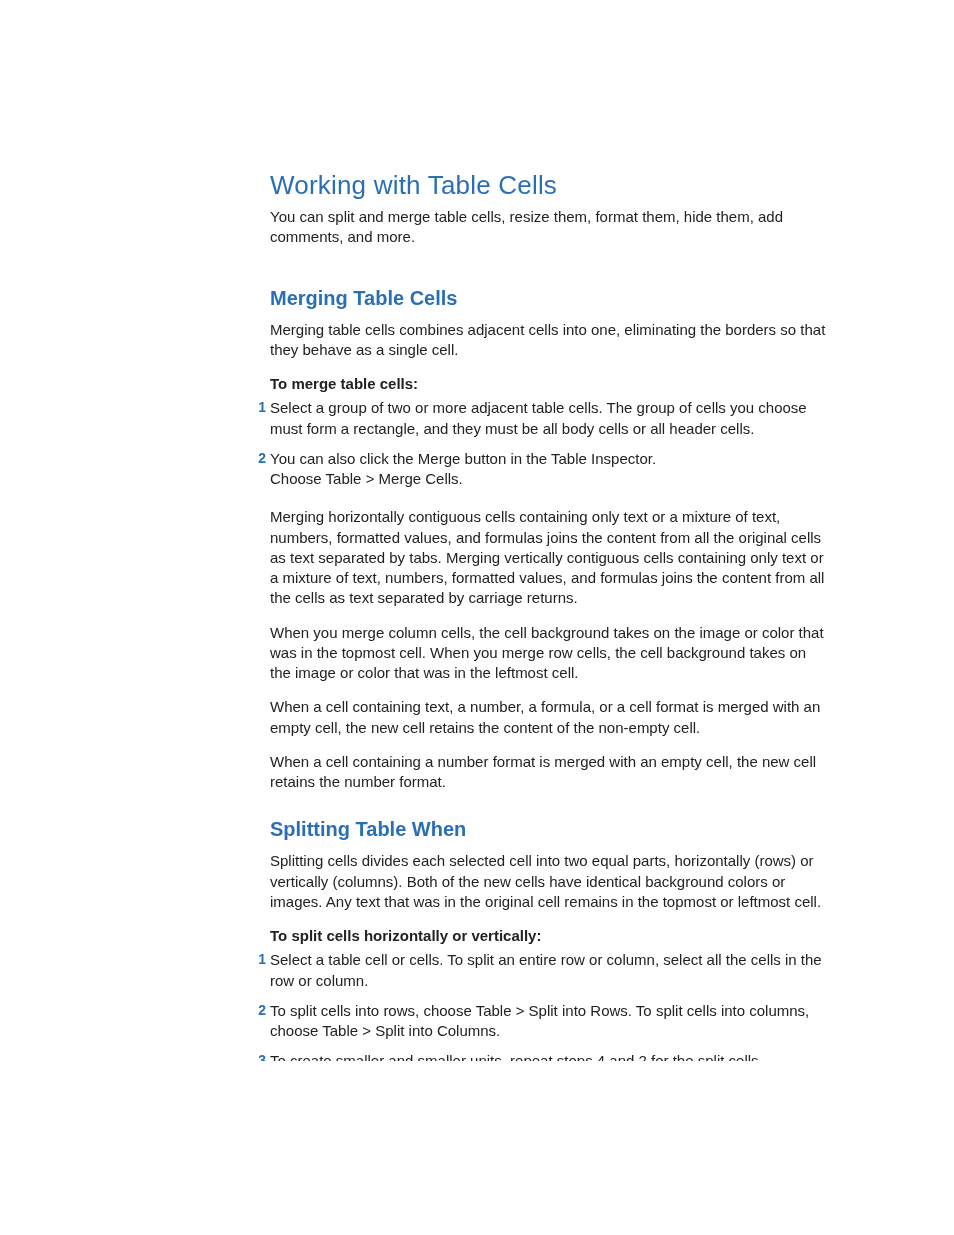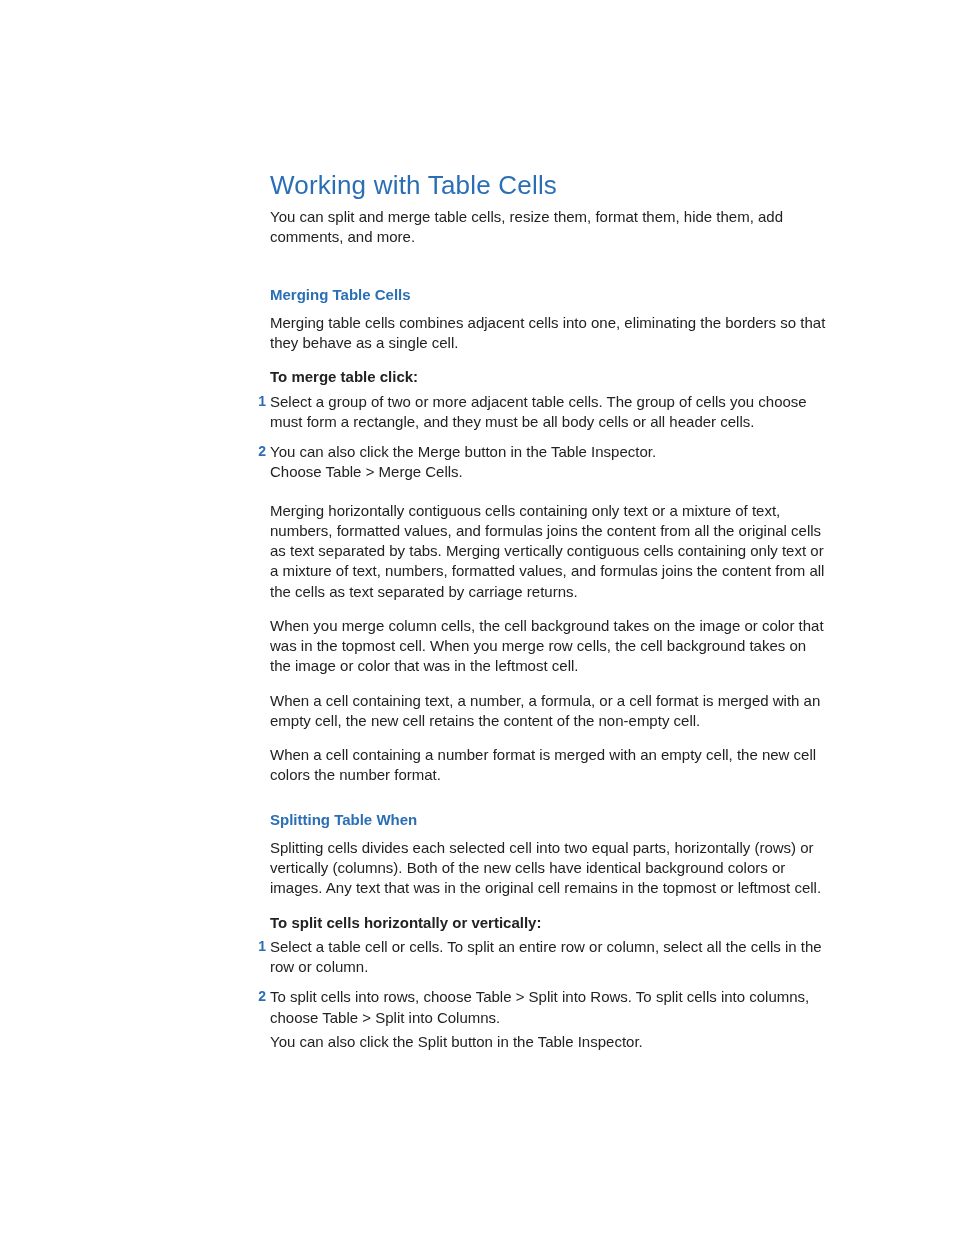--- a/index.html
+++ b/index.html
@@ -25,21 +25,21 @@
   }
   .h1 {
     color: #2a6fb5;
     font-size: 26px;
     font-weight: 400;
     margin: 0 0 4px 0;
     letter-spacing: 0.2px;
   }
   .h2 {
     color: #2a6fb5;
-    font-size: 15px;
+    font-size: 20px;
     font-weight: 600;
     margin: 24px 0 2px 0;
   }
   .para {
     margin: 8px 0 14px 0;
   }
   .intro {
     margin: 0 0 37px 0;
   }
   .bold-label {
@@ -108,52 +108,51 @@
 <div class="page">
 
   <div class="content">
 
     <h1 class="h1">Working with Table Cells</h1>
     <p class="intro">You can split and merge table cells, resize them, format them, hide them, add comments, and more.</p>
 
     <h2 class="h2">Merging Table Cells</h2>
     <p class="para">Merging table cells combines adjacent cells into one, eliminating the borders so that they behave as a single cell.</p>
 
-    <p class="bold-label">To merge table click:</p>
+    <p class="bold-label">To merge table cells:</p>
 
     <div class="step">
       <span class="num">1</span>
       <span class="body">Select a group of two or more adjacent table cells. The group of cells you choose must form a rectangle, and they must be all body cells or all header cells.</span>
     </div>
 
     <div class="step">
       <span class="num">2</span>
       <span class="body follow">You can also click the Merge button in the Table Inspector.</span>
       <span class="body">Choose Table &gt; Merge Cells.</span>
     </div>
 
     <p class="para" style="margin-top:18px">Merging horizontally contiguous cells containing only text or a mixture of text, numbers, formatted values, and formulas joins the content from all the original cells as text separated by tabs. Merging vertically contiguous cells containing only text or a mixture of text, numbers, formatted values, and formulas joins the content from all the cells as text separated by carriage returns.</p>
     <p class="para">When you merge column cells, the cell background takes on the image or color that was in the topmost cell. When you merge row cells, the cell background takes on the image or color that was in the leftmost cell.</p>
     <p class="para">When a cell containing text, a number, a formula, or a cell format is merged with an empty cell, the new cell retains the content of the non-empty cell.</p>
-    <p class="para">When a cell containing a number format is merged with an empty cell, the new cell colors the number format.</p>
+    <p class="para">When a cell containing a number format is merged with an empty cell, the new cell retains the number format.</p>
 
     <h2 class="h2">Splitting Table When</h2>
     <p class="para">Splitting cells divides each selected cell into two equal parts, horizontally (rows) or vertically (columns). Both of the new cells have identical background colors or images. Any text that was in the original cell remains in the topmost or leftmost cell.</p>
 
     <p class="bold-label">To split cells horizontally or vertically:</p>
 
     <div class="step">
       <span class="num">1</span>
       <span class="body">Select a table cell or cells. To split an entire row or column, select all the cells in the row or column.</span>
     </div>
 
     <div class="step">
       <span class="num">2</span>
       <span class="body">To split cells into rows, choose Table &gt; Split into Rows. To split cells into columns, choose Table &gt; Split into Columns.</span>
-      <span class="body follow">You can also click the Split button in the Table Inspector.</span>
     </div>
 
     <div class="step">
       <span class="num">3</span>
       <span class="body">To create smaller and smaller units, repeat steps 4 and 2 for the split cells.</span>
       <span class="body follow" style="margin-top:0">To rejoin split cells, merge them as “Merging Table Cells” on page 74 describes.</span>
     </div>
 
   </div>
 

